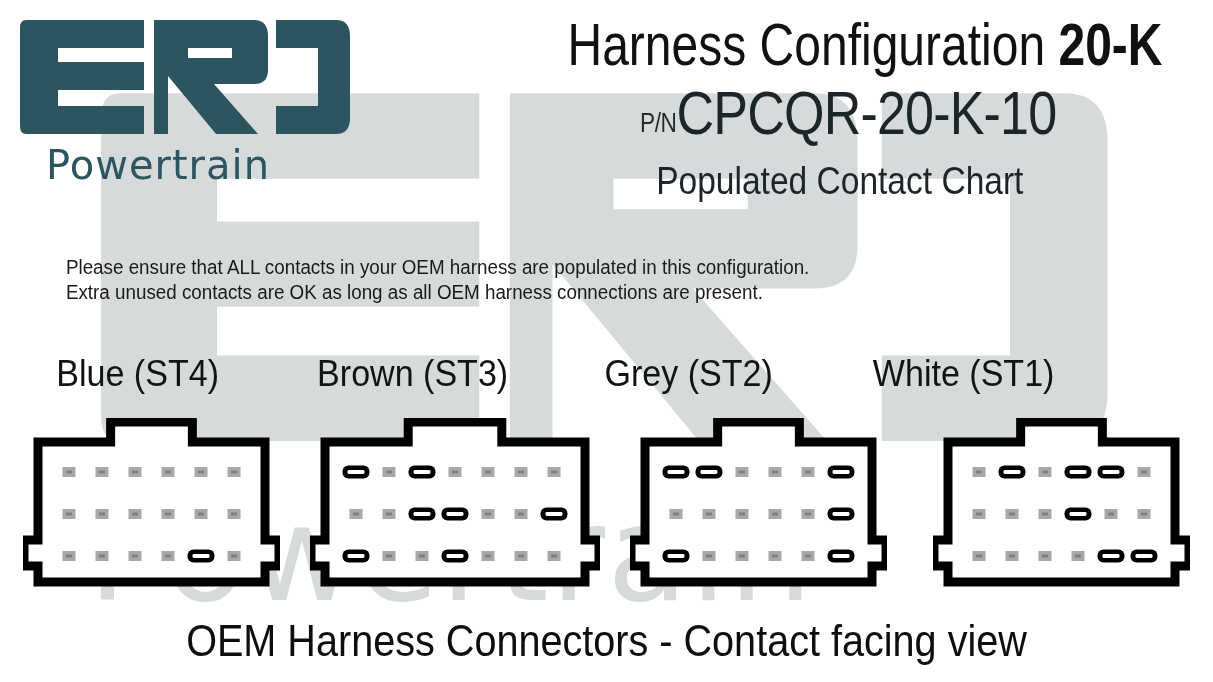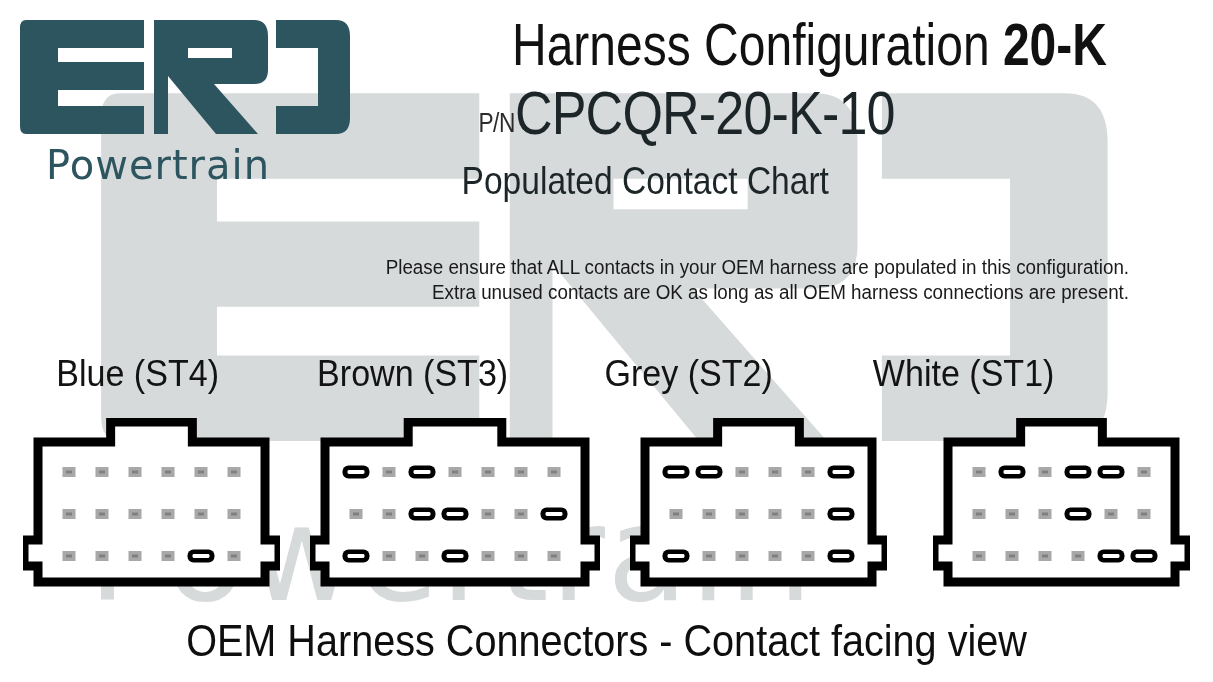--- a/index.html
+++ b/index.html
@@ -53,23 +53,23 @@
     font-family: "DejaVu Sans", sans-serif;
     font-size: 40px;
     letter-spacing: 1.0px;
     color: #2d5560;
     font-weight: 400;
     white-space: nowrap;
   }
 
   #title-block {
     position: absolute;
-    right: 29px;
+    right: 12px;
     top: 14px;
-    text-align: left;
+    text-align: center;
     width: 840px;
   }
   #doc-title {
     font-family: "Liberation Sans", sans-serif;
     font-size: 60px;
     line-height: 62px;
     color: #111111;
     white-space: nowrap;
     transform: scaleX(0.80);
     transform-origin: right center;
@@ -104,21 +104,21 @@
     transform-origin: right center;
     margin-top: 1px;
   }
 
   
   #notice {
     position: absolute;
     left: 0;
     top: 255px;
     width: 1163px;
-    text-align: right;
+    text-align: left;
     color: #1a1a1a;
     padding-left: 32px;
   }
   #notice .line {
     font-size: 20px;
     line-height: 25px;
     white-space: nowrap;
     transform: scaleX(0.94);
   }
 

